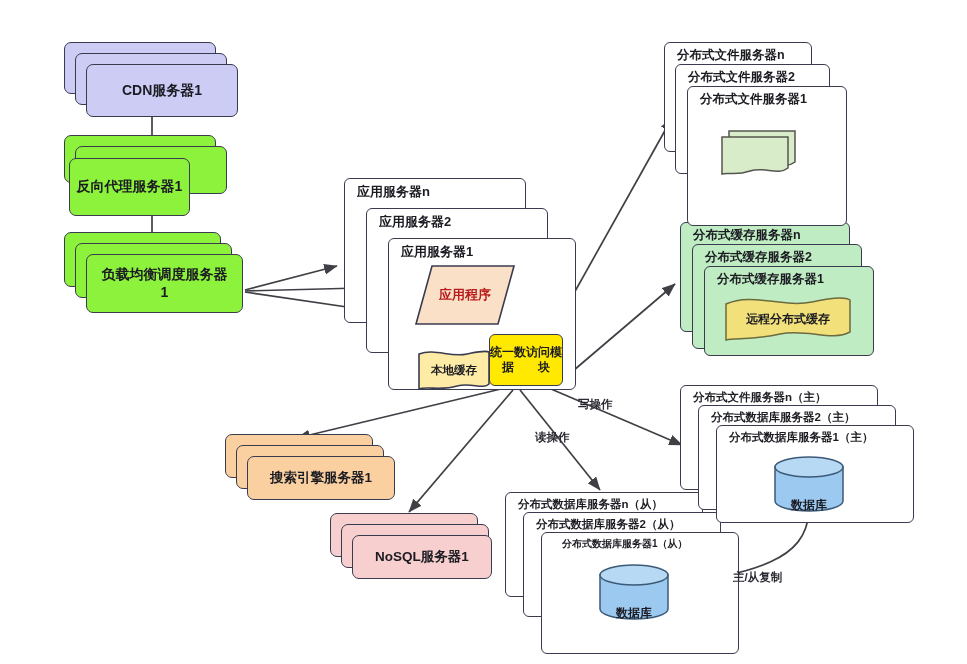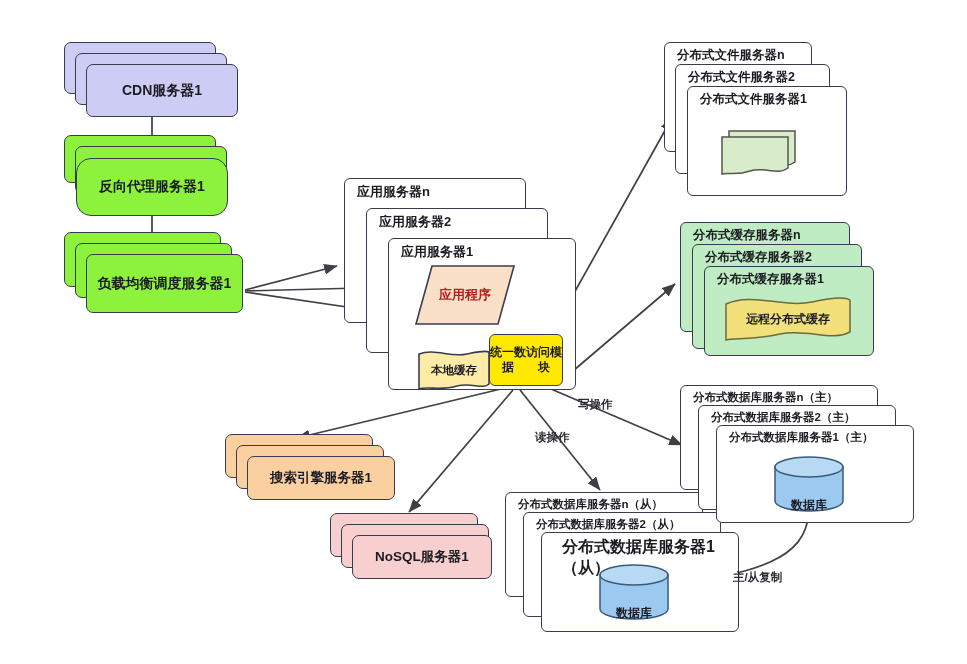--- a/index.html
+++ b/index.html
@@ -146,27 +146,27 @@
   </svg>
 
   <div class="node stackcopy2 c-cdn" style="left:64px;top:42px;width:152px;height:52px;"></div>
   <div class="node stackcopy c-cdn" style="left:75px;top:53px;width:152px;height:52px;"></div>
   <div class="node c-cdn" style="left:86px;top:64px;width:152px;height:53px;font-size:14px;">
     <span>CDN服务器1</span>
   </div>
 
   <div class="node stackcopy2 c-green" style="left:64px;top:135px;width:152px;height:48px;"></div>
   <div class="node stackcopy c-green" style="left:75px;top:146px;width:152px;height:48px;"></div>
-  <div class="node c-green" style="left:76px;top:158px;width:152px;height:58px;font-size:14px;border-radius:15px;">
+  <div class="node c-green" style="left:69px;top:158px;width:121px;height:58px;font-size:14px;">
     <span>反向代理服务器1</span>
   </div>
 
   <div class="node stackcopy2 c-green" style="left:64px;top:232px;width:157px;height:55px;"></div>
   <div class="node stackcopy c-green" style="left:75px;top:243px;width:157px;height:55px;"></div>
-  <div class="node c-green" style="left:86px;top:254px;width:157px;height:59px;font-size:14px;flex-direction:row;">
+  <div class="node c-green" style="left:86px;top:254px;width:157px;height:59px;font-size:14px;flex-direction:column;">
     <span>负载均衡调度服务器</span>
     <span>1</span>
   </div>
 
   <div class="lbl-tl" style="left:344px;top:178px;width:182px;height:145px;font-size:13px;z-index:6;">
     <span class="cap">应用服务器n</span>
   </div>
   <div class="lbl-tl" style="left:366px;top:208px;width:182px;height:145px;font-size:13px;z-index:7;">
     <span class="cap">应用服务器2</span>
   </div>
@@ -192,21 +192,21 @@
     <span>统一数据</span>
     <span>访问模块</span>
   </div>
 
   <div class="lbl-tl" style="left:664px;top:42px;width:148px;height:110px;font-size:12.5px;z-index:6;">
     <span class="cap">分布式文件服务器n</span>
   </div>
   <div class="lbl-tl" style="left:675px;top:64px;width:155px;height:110px;font-size:12.5px;z-index:7;">
     <span class="cap">分布式文件服务器2</span>
   </div>
-  <div class="lbl-tl" style="left:687px;top:86px;width:160px;height:110px;font-size:12.5px;z-index:9;">
+  <div class="lbl-tl" style="left:687px;top:86px;width:160px;height:140px;font-size:12.5px;z-index:9;">
     <span class="cap">分布式文件服务器1</span>
   </div>
 
   <div class="wave" style="left:727px;top:128px;width:70px;height:44px;z-index:10;">
     <svg class="pshape" viewBox="0 0 70 44" preserveAspectRatio="none">
       <path d="M2,3 L68,3 L68,34 C58,42 44,32 30,37 C16,42 8,38 2,40 Z" fill="#d9ecc9" stroke="#55554f" stroke-width="1.5"></path>
     </svg>
   </div>
   <div class="wave" style="left:720px;top:134px;width:70px;height:44px;z-index:11;">
     <svg class="pshape" viewBox="0 0 70 44" preserveAspectRatio="none">
@@ -224,21 +224,21 @@
     <span class="cap">分布式缓存服务器1</span>
   </div>
   <div class="wave" style="left:722px;top:296px;width:132px;height:46px;z-index:12;">
     <svg class="pshape" viewBox="0 0 132 46" preserveAspectRatio="none">
       <path d="M4,8 C30,-4 60,12 90,6 C108,2 122,0 128,4 L128,36 C110,46 84,32 58,38 C32,44 14,42 4,44 Z" fill="#f2e07a" stroke="#6b6b3f" stroke-width="1.5"></path>
     </svg>
     <span class="wtext" style="font-size:12px;">远程分布式缓存</span>
   </div>
 
   <div class="lbl-tl" style="left:680px;top:385px;width:198px;height:105px;font-size:11.5px;z-index:6;">
-    <span class="cap">分布式数据库服务器n（主）</span>
+    <span class="cap">分布式文件服务器n（主）</span>
   </div>
   <div class="lbl-tl" style="left:698px;top:405px;width:198px;height:105px;font-size:11.5px;z-index:7;">
     <span class="cap">分布式数据库服务器2（主）</span>
   </div>
   <div class="lbl-tl" style="left:716px;top:425px;width:198px;height:98px;font-size:11.5px;z-index:9;">
     <span class="cap">分布式数据库服务器1（主）</span>
   </div>
   <div class="cyl" style="left:773px;top:455px;width:72px;height:58px;z-index:12;">
     <svg class="pshape" viewBox="0 0 72 58" preserveAspectRatio="none">
       <path d="M2,12 L2,46 C2,52 18,56 36,56 C54,56 70,52 70,46 L70,12 Z" fill="#9cc9ef" stroke="#3b5a78" stroke-width="1.5"></path>
@@ -246,21 +246,21 @@
     </svg>
     <span class="ctext">数据库</span>
   </div>
 
   <div class="lbl-tl" style="left:505px;top:492px;width:198px;height:105px;font-size:11.5px;z-index:6;">
     <span class="cap">分布式数据库服务器n（从）</span>
   </div>
   <div class="lbl-tl" style="left:523px;top:512px;width:198px;height:105px;font-size:11.5px;z-index:7;">
     <span class="cap">分布式数据库服务器2（从）</span>
   </div>
-  <div class="lbl-tl" style="left:541px;top:532px;width:198px;height:100px;font-size:16px;z-index:9;padding-left:20px;">
+  <div class="lbl-tl" style="left:541px;top:532px;width:198px;height:122px;font-size:10px;z-index:9;padding-left:20px;">
     <span class="cap">分布式数据库服务器1（从）</span>
   </div>
   <div class="cyl" style="left:598px;top:563px;width:72px;height:58px;z-index:12;">
     <svg class="pshape" viewBox="0 0 72 58" preserveAspectRatio="none">
       <path d="M2,12 L2,46 C2,52 18,56 36,56 C54,56 70,52 70,46 L70,12 Z" fill="#9cc9ef" stroke="#3b5a78" stroke-width="1.5"></path>
       <ellipse cx="36" cy="12" rx="34" ry="10" fill="#b7d9f4" stroke="#3b5a78" stroke-width="1.5"></ellipse>
     </svg>
     <span class="ctext">数据库</span>
   </div>
 

